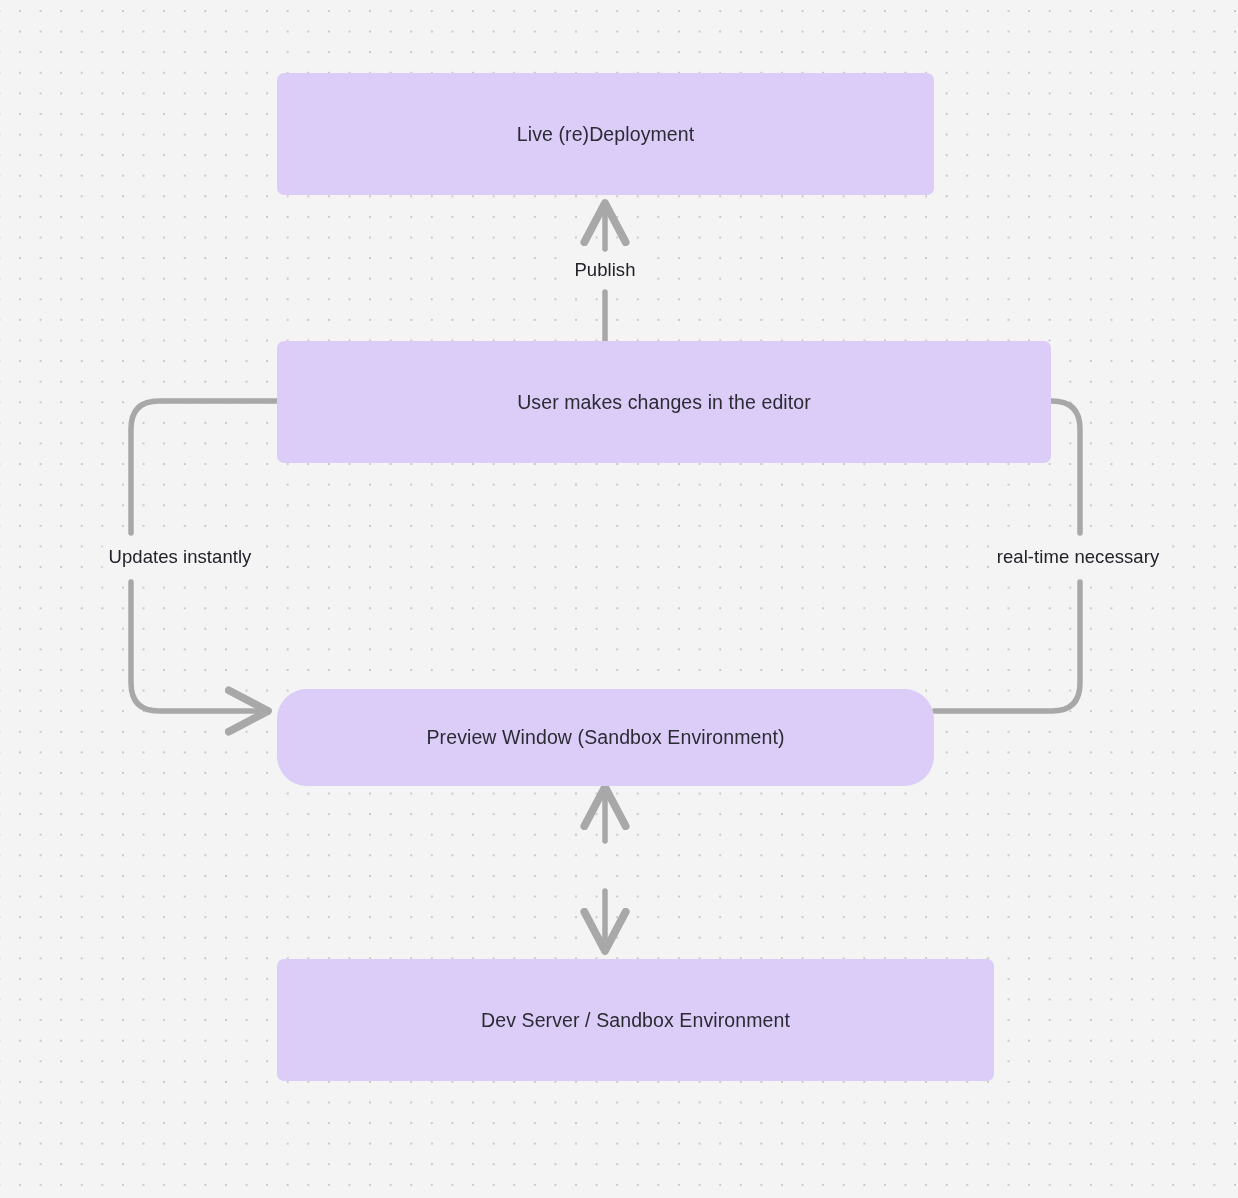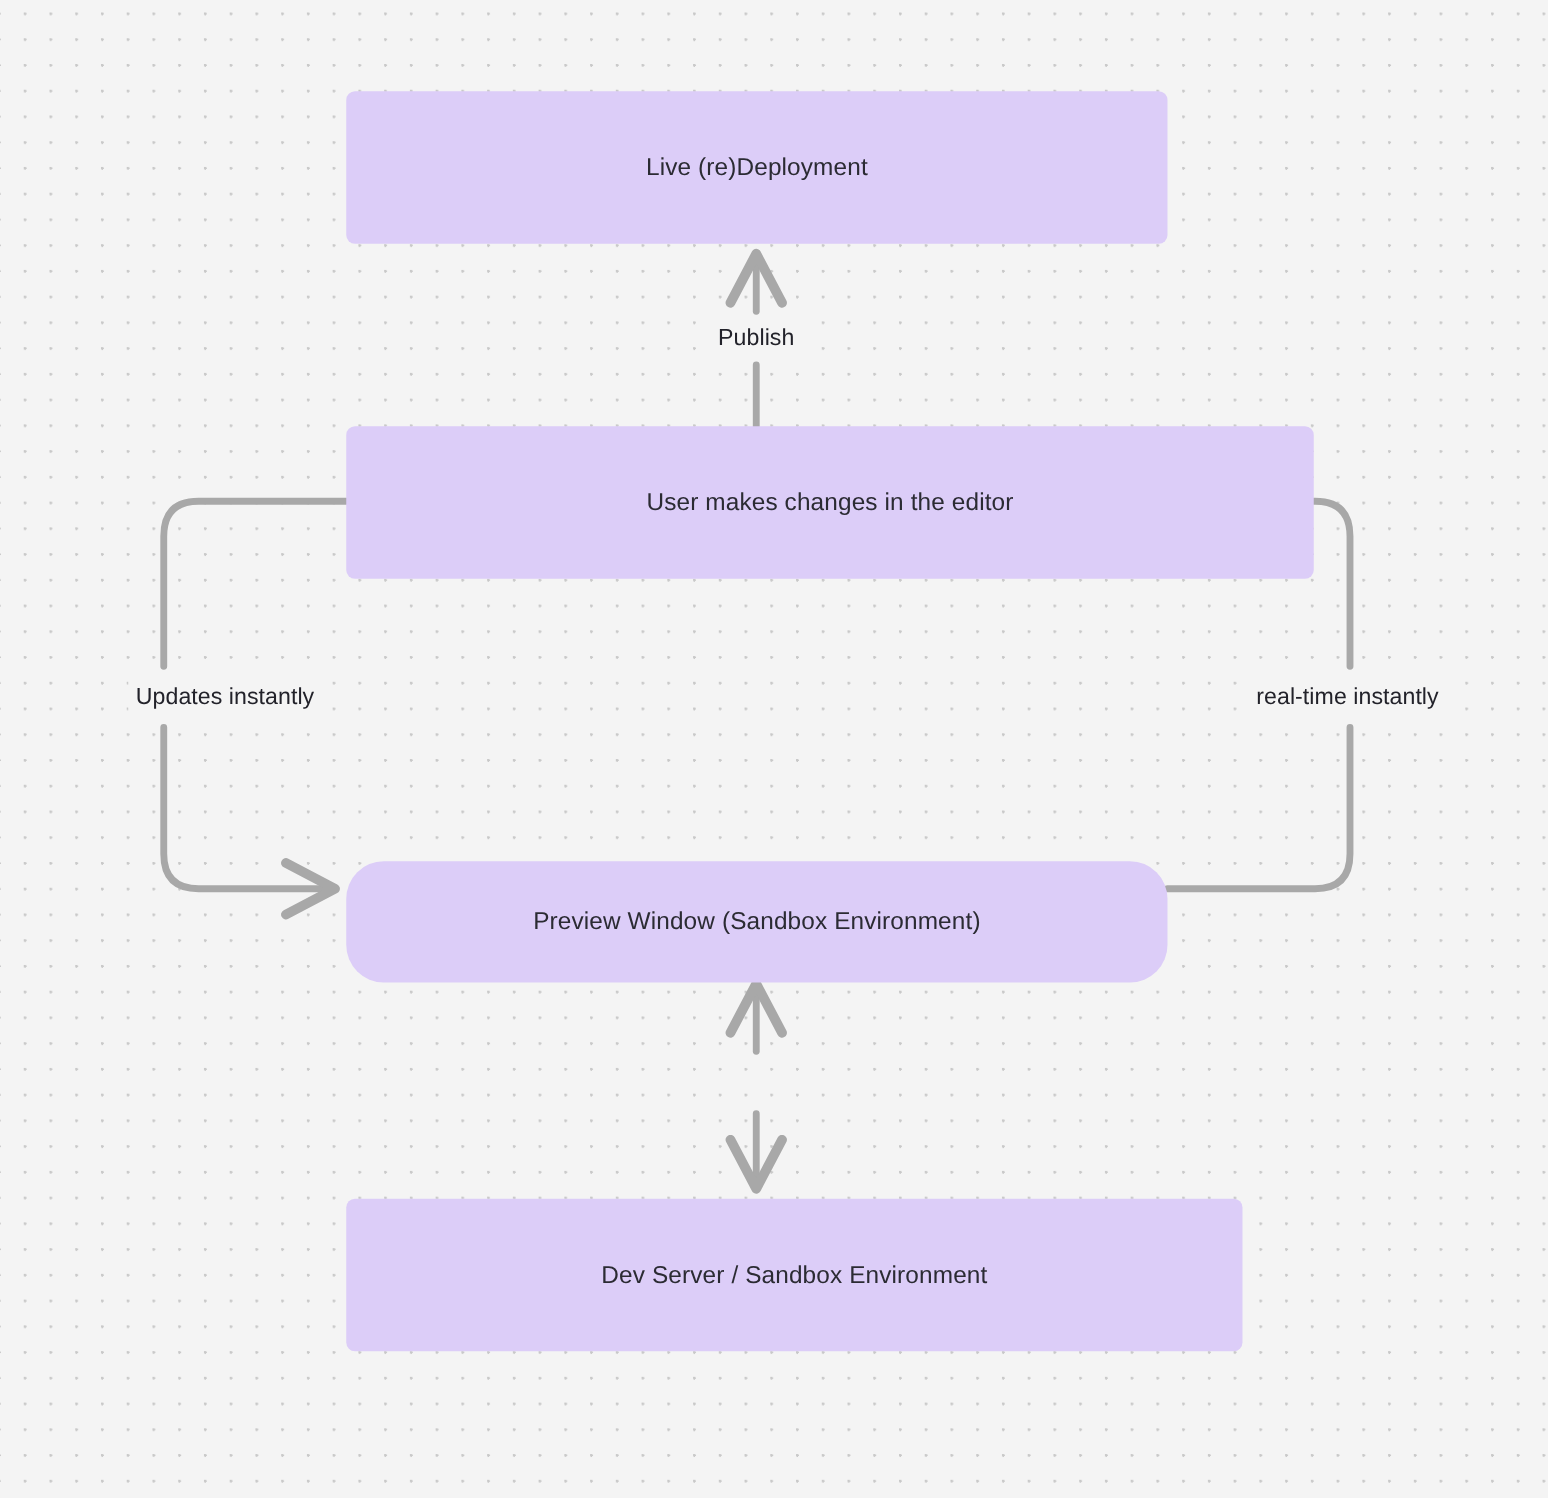--- a/index.html
+++ b/index.html
@@ -104,16 +104,16 @@
   </div>
 
   <div class="node" style="left:277px; top:959px; width:717px; height:122px;">
     <span class="node-label">Dev Server / Sandbox Environment</span>
   </div>
 
   <div class="edge-label" style="left:605px; top:270px;">Publish</div>
 
   <div class="edge-label" style="left:148px; top:557px;margin-left:32px;">Updates instantly</div>
 
-  <div class="edge-label" style="left:1078px; top:557px;">real-time instantly</div>
+  <div class="edge-label" style="left:1078px; top:557px;">real-time necessary</div>
 
 
 </div>
 
 </body></html>

